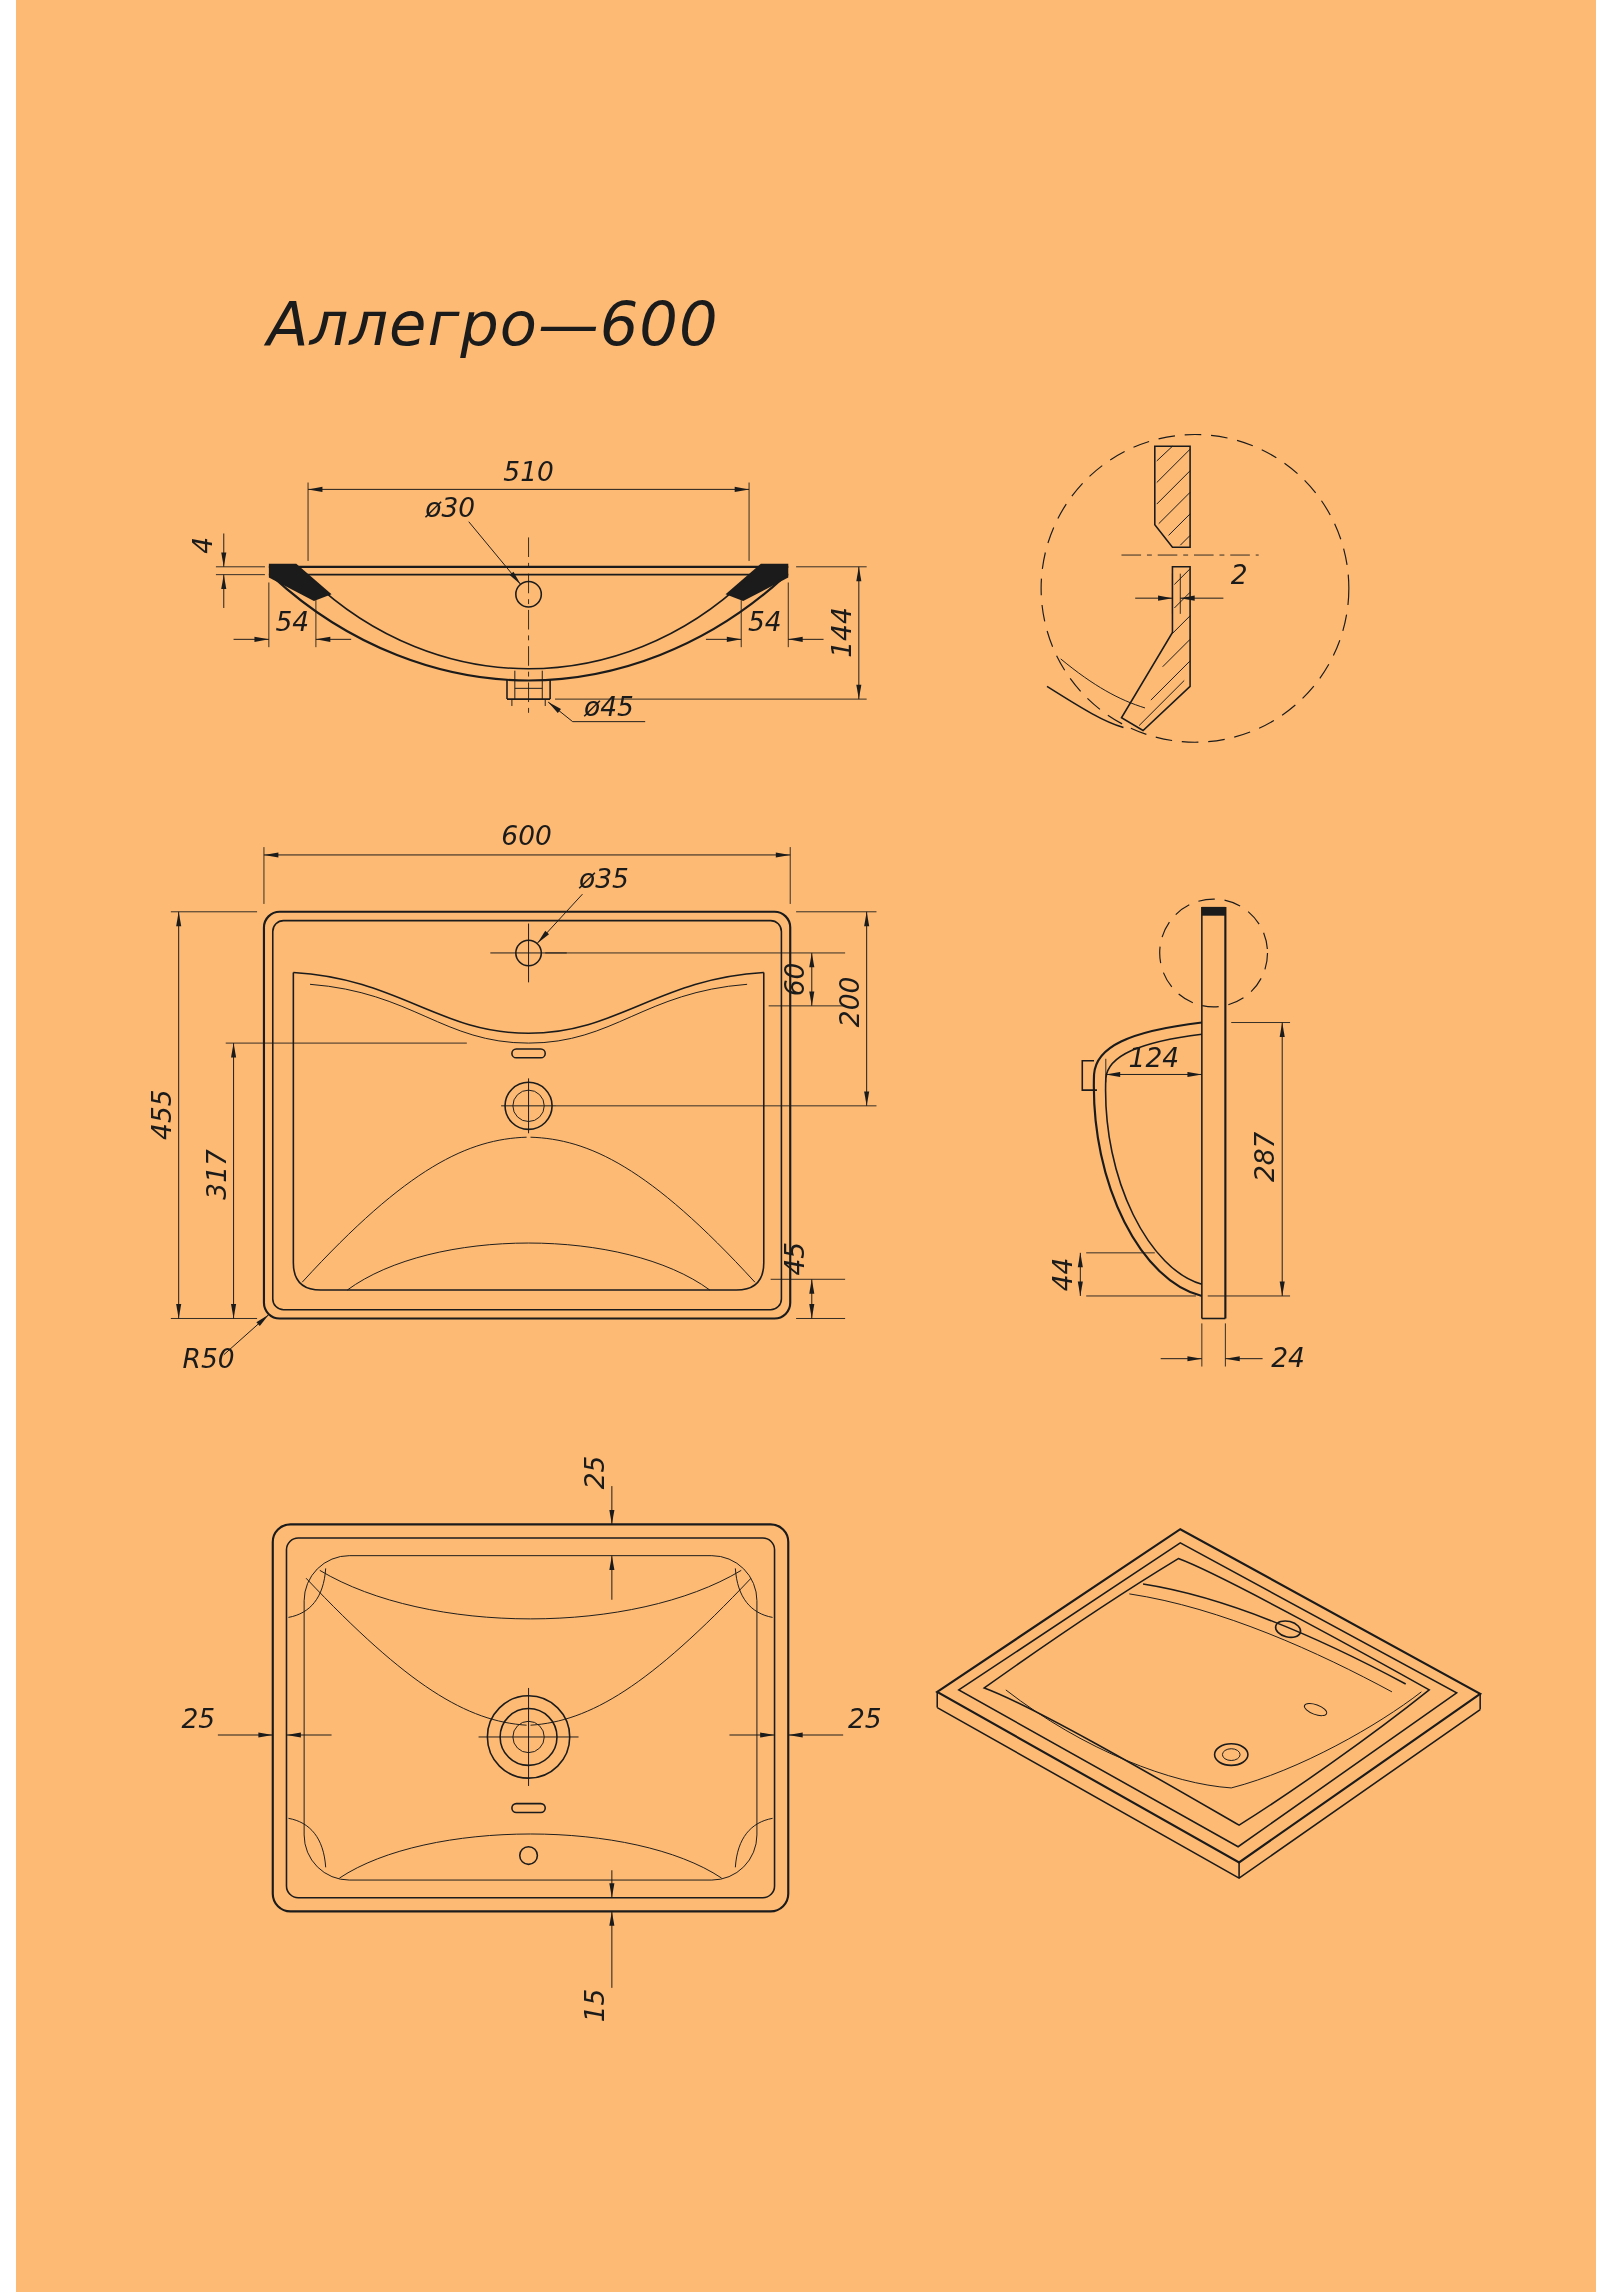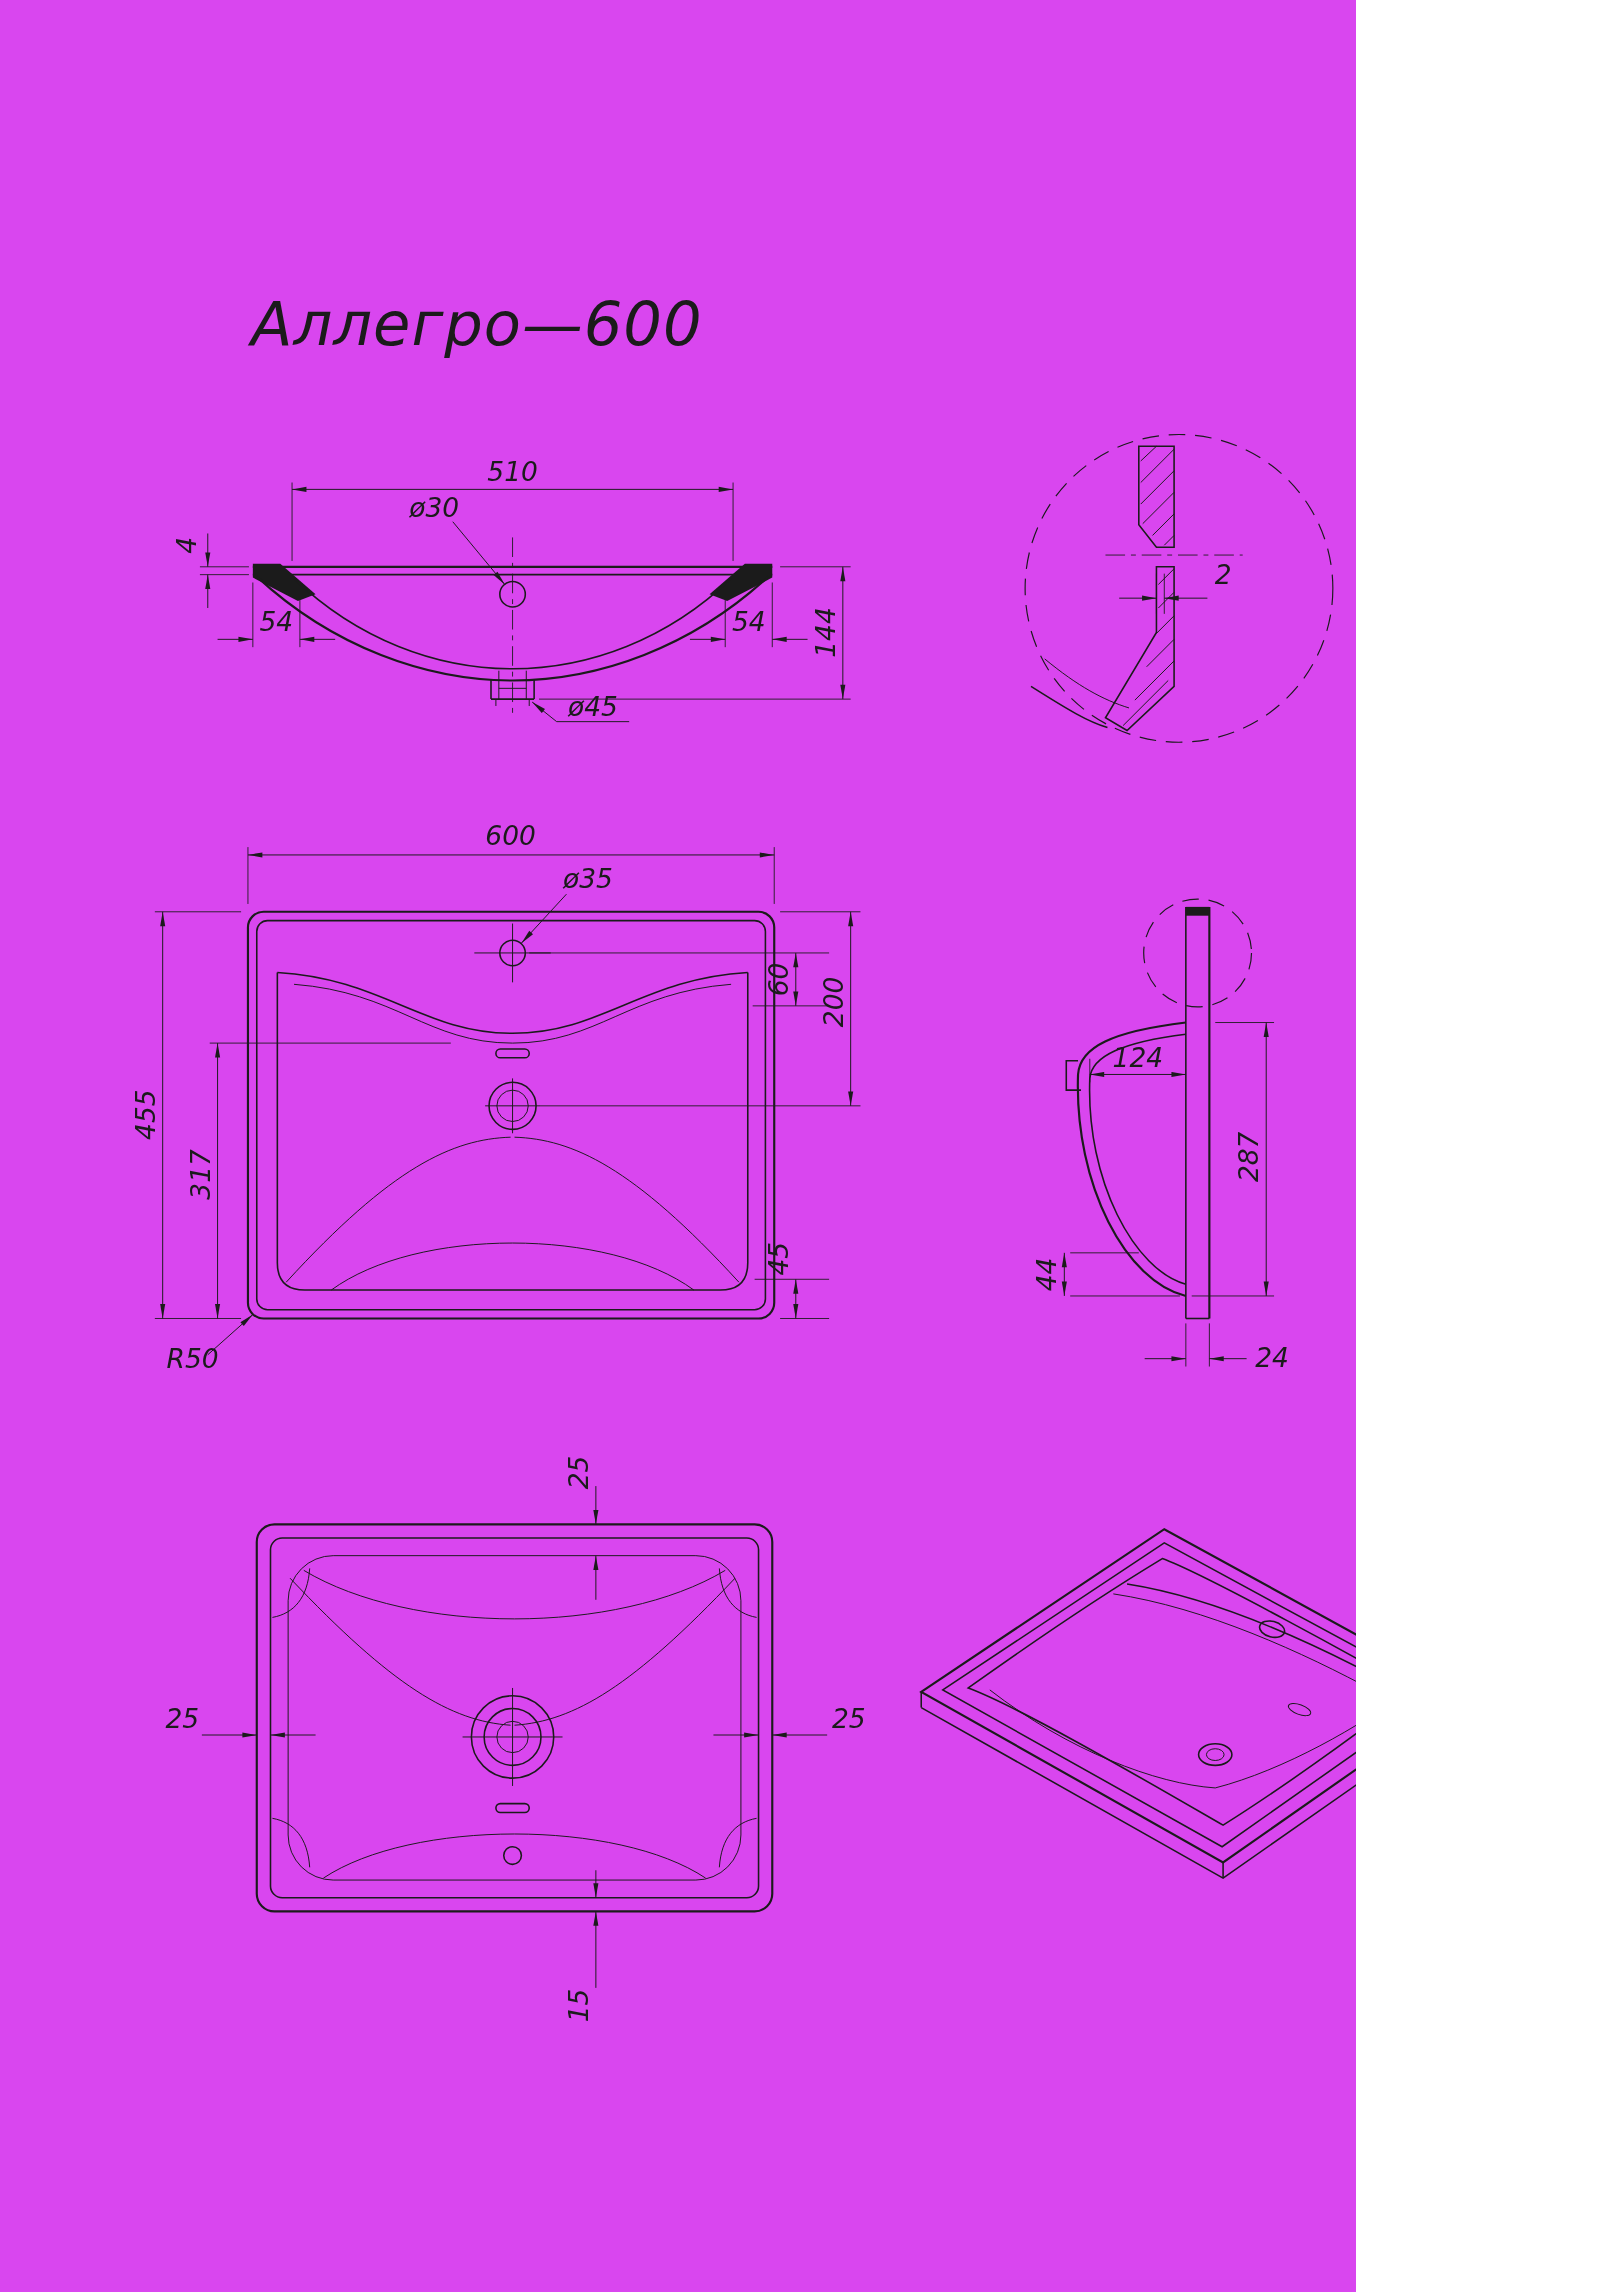--- a/index.html
+++ b/index.html
@@ -1,16 +1,16 @@
 <!DOCTYPE html>
 <html><head>
 <meta charset="utf-8">
 <style>
   html,body{margin:0;padding:0;background:#ffffff;}
-  .page{position:relative;width:1356px;height:2293px;background:#d946ef;overflow:hidden;}
+  .page{position:relative;width:1580px;height:2293px;background:#fdba74;overflow:hidden;margin-left:16px;}
   svg{position:absolute;left:0;top:0;}
   svg text{font-family:"DejaVu Sans",sans-serif;font-style:italic;fill:#1b1b1b;}
   .dimtxt{font-size:27px;}
   .title{font-size:62px;letter-spacing:1px;}
   .o2{stroke:#1b1b1b;stroke-width:2.2;fill:none;}
   .o15{stroke:#1b1b1b;stroke-width:1.6;fill:none;}
   .thin{stroke:#1b1b1b;stroke-width:1;fill:none;}
   .ext{stroke:#1b1b1b;stroke-width:0.9;fill:none;}
   .dim{stroke:#1b1b1b;stroke-width:1;fill:none;}
   .cl{stroke:#1b1b1b;stroke-width:0.9;fill:none;stroke-dasharray:20 6 5 6;}

